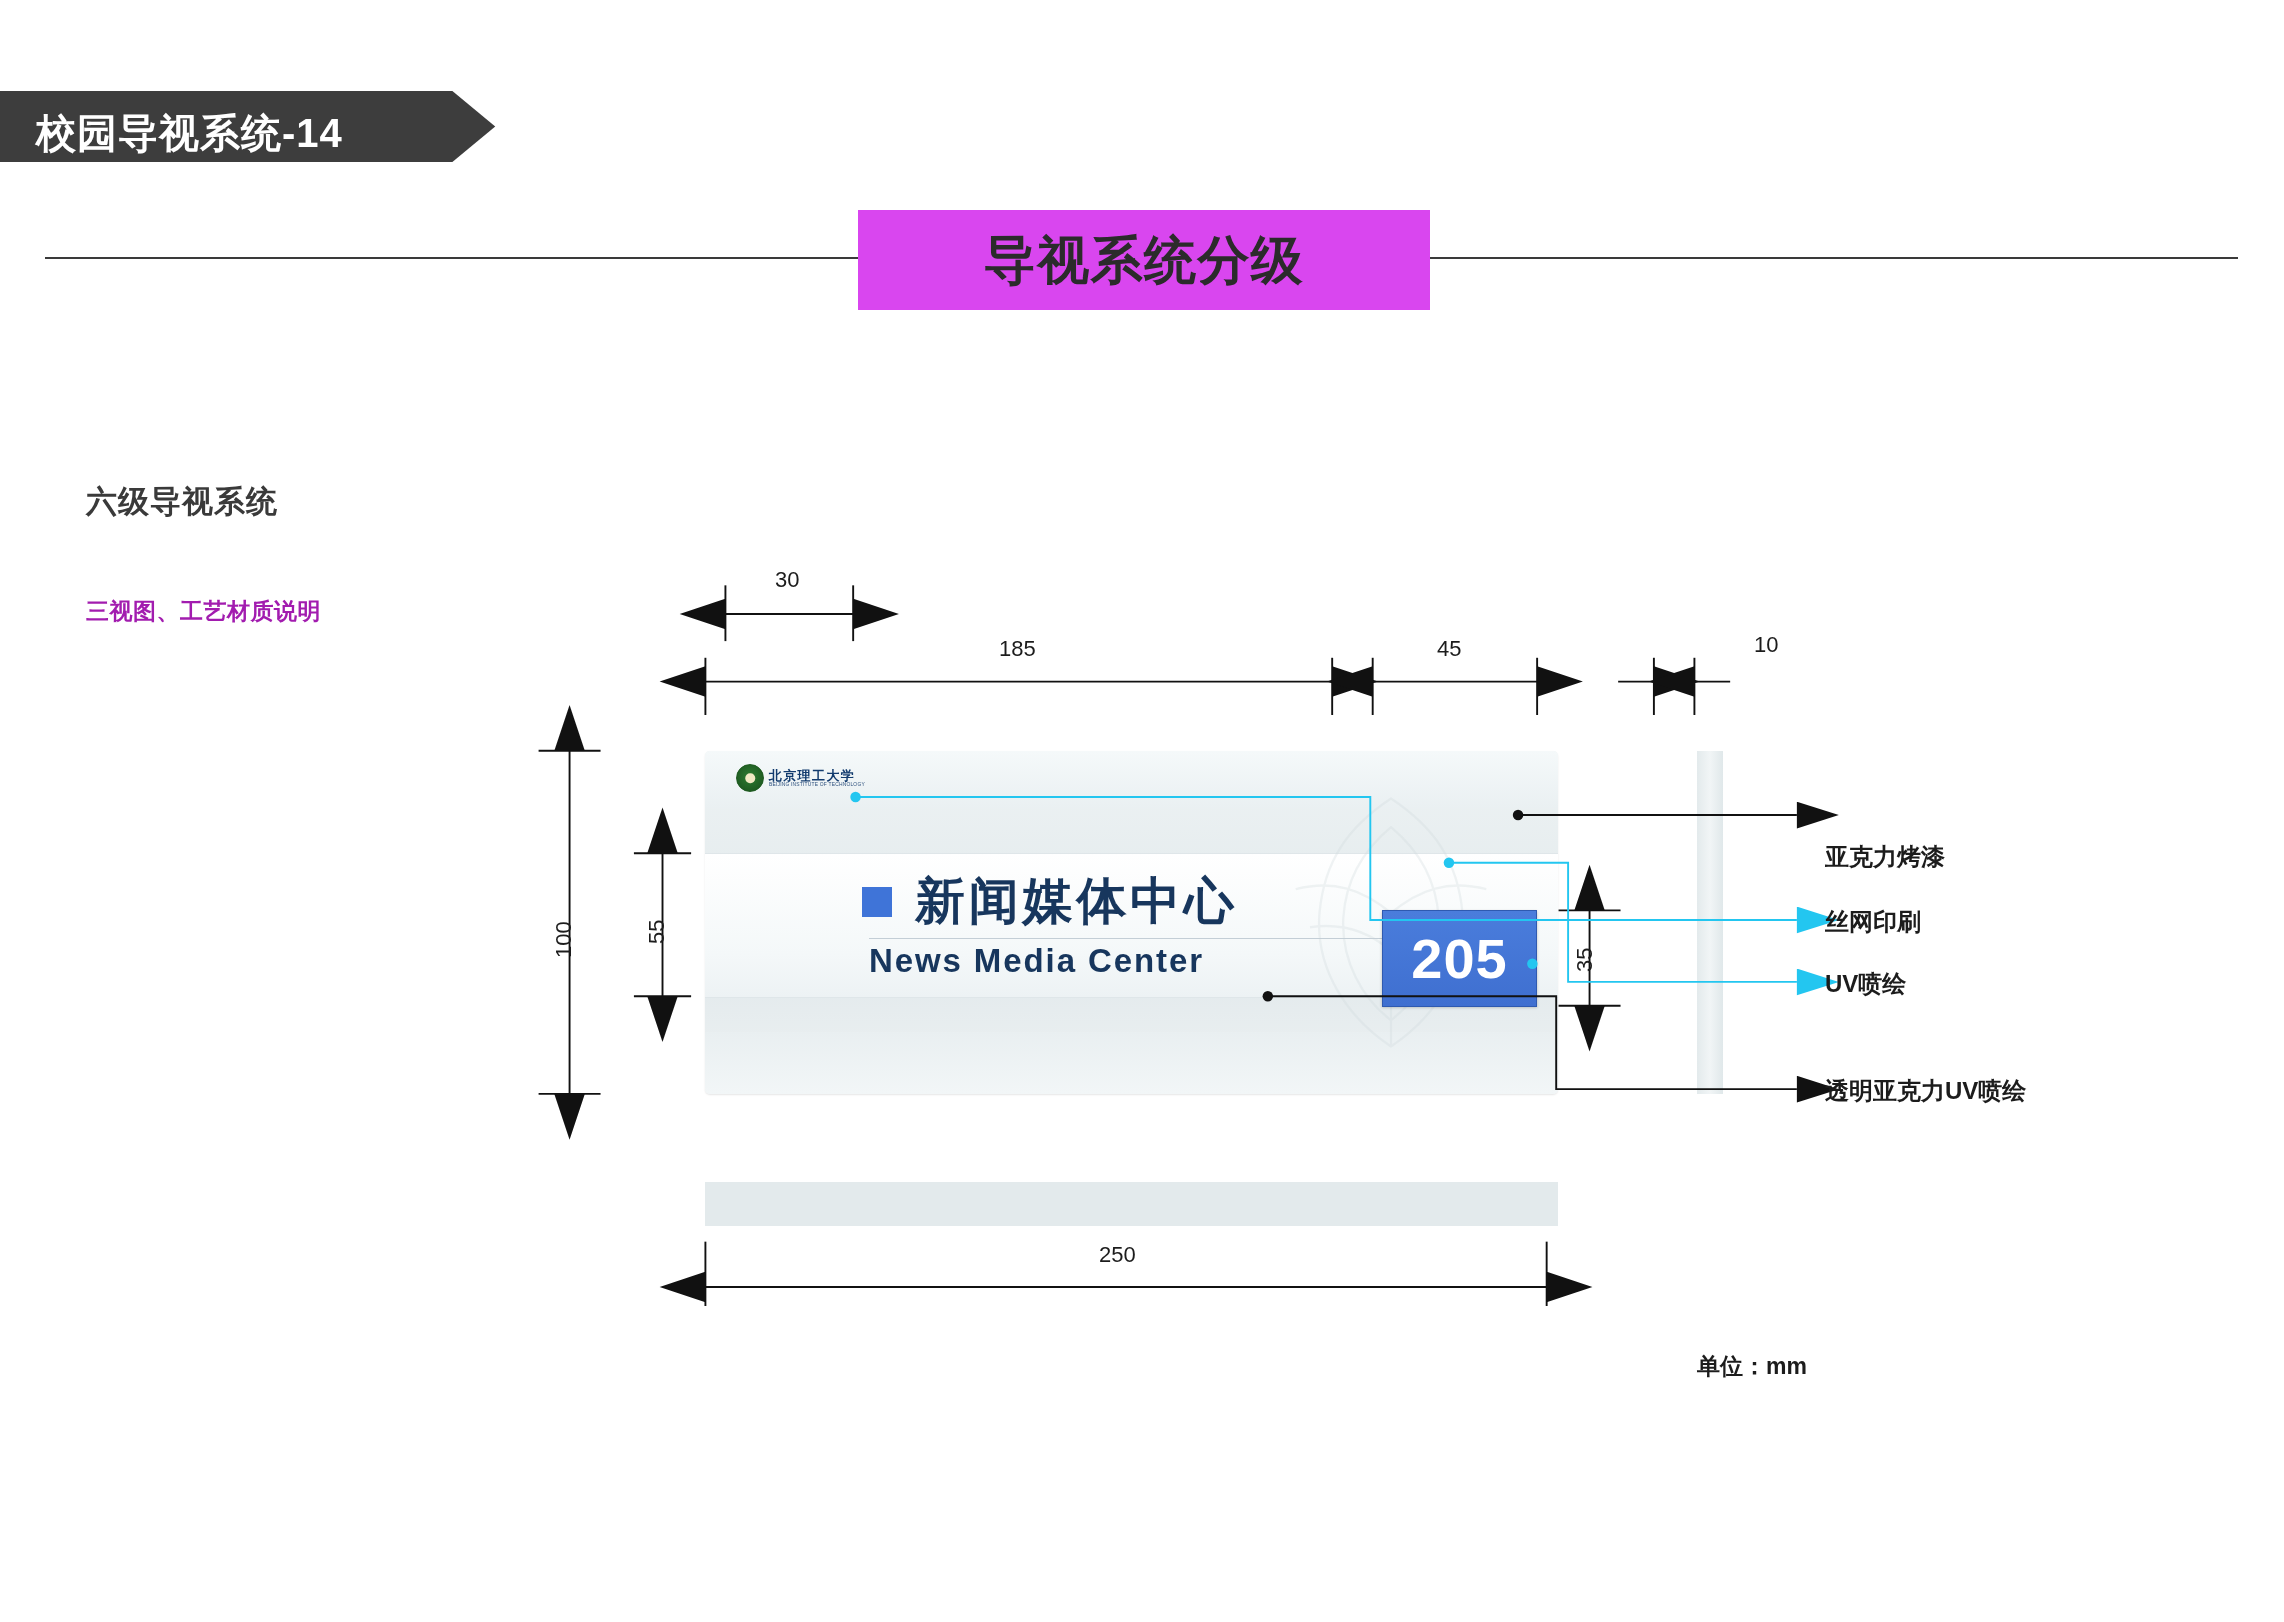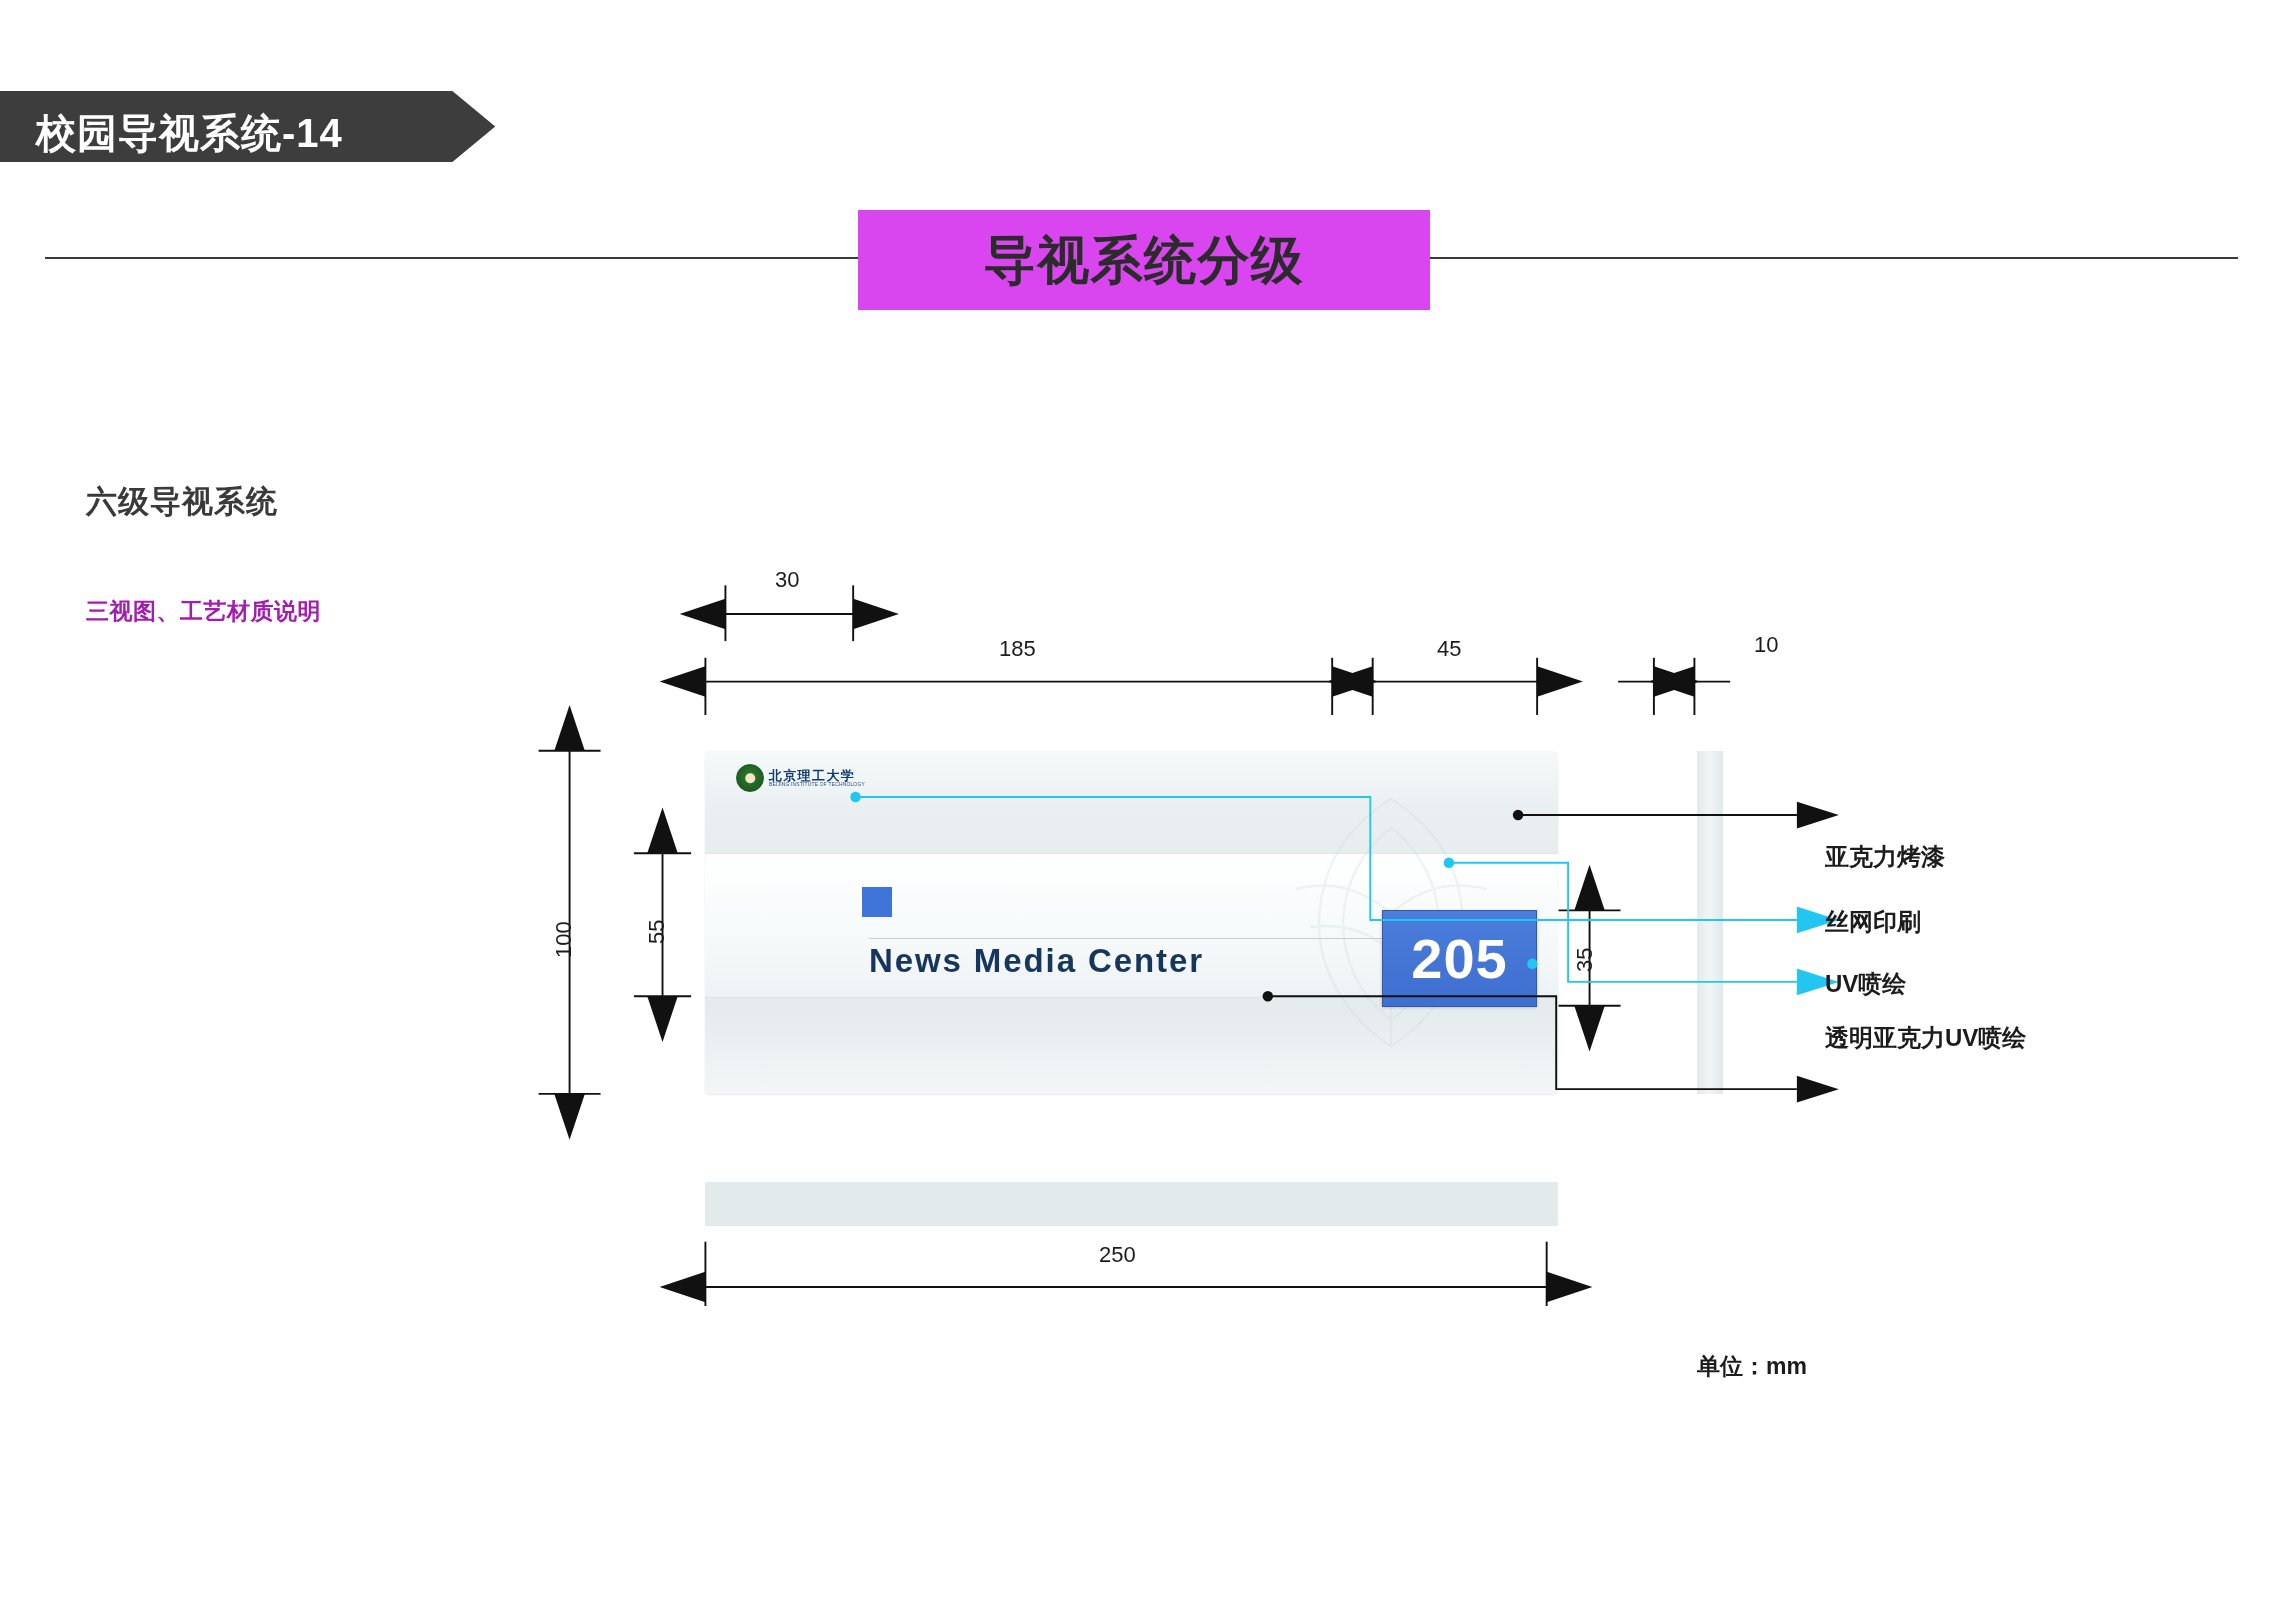--- a/index.html
+++ b/index.html
@@ -332,20 +332,21 @@
 
   <div class="school-logo">
     <div class="crest"></div>
     <div class="names">
       <div class="cn">北京理工大学</div>
       <div class="en">BEIJING INSTITUTE OF TECHNOLOGY</div>
     </div>
   </div>
 
   <div class="sign-square"></div>
+  <div class="sign-text-cn">新闻媒体中心</div>
   <div class="sign-divider"></div>
   <div class="sign-text-en">News Media Center</div>
 </div>
 
 <div class="room-plate">
   <span>205</span>
 </div>
 
 <div class="side-strip"></div>
 <div class="top-view-bar"></div>
@@ -423,16 +424,16 @@
 <div class="dim-label" style="left:1437px; top:636px;">45</div>
 <div class="dim-label" style="left:1754px; top:632px;">10</div>
 <div class="dim-label vert" style="left:551px; top:958px;">100</div>
 <div class="dim-label vert" style="left:644px; top:944px;">55</div>
 <div class="dim-label vert" style="left:1572px; top:972px;">35</div>
 <div class="dim-label" style="left:1099px; top:1242px;">250</div>
 
 <div class="callout" style="left:1825px; top:801px;margin-top:40px;">亚克力烤漆</div>
 <div class="callout" style="left:1825px; top:906px;">丝网印刷</div>
 <div class="callout" style="left:1825px; top:968px;">UV喷绘</div>
-<div class="callout" style="left:1825px; top:1022px;">透明亚克力UV喷绘</div>
+<div class="callout" style="left:1825px; top:1075px;">透明亚克力UV喷绘</div>
 
 <div class="unit-label">单位：mm</div>
 
 
 </body></html>

